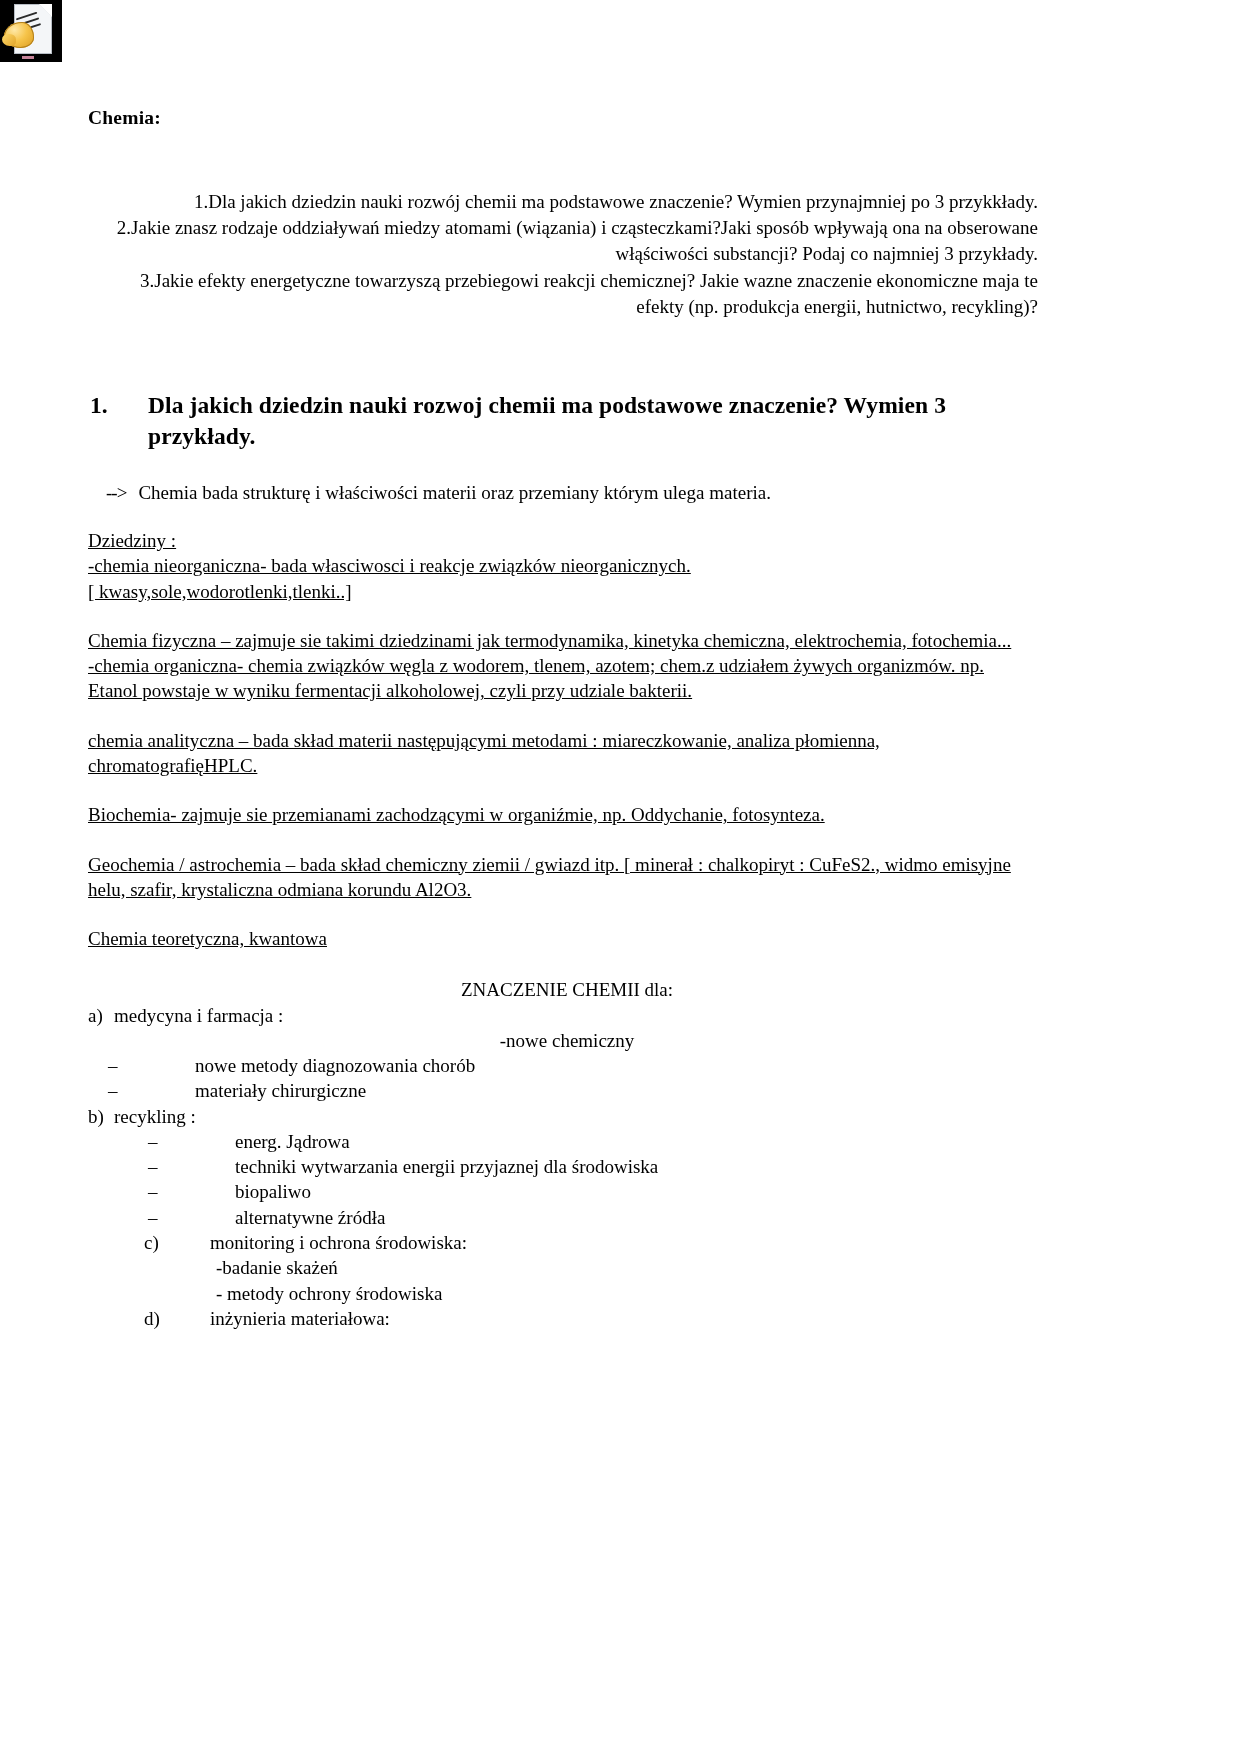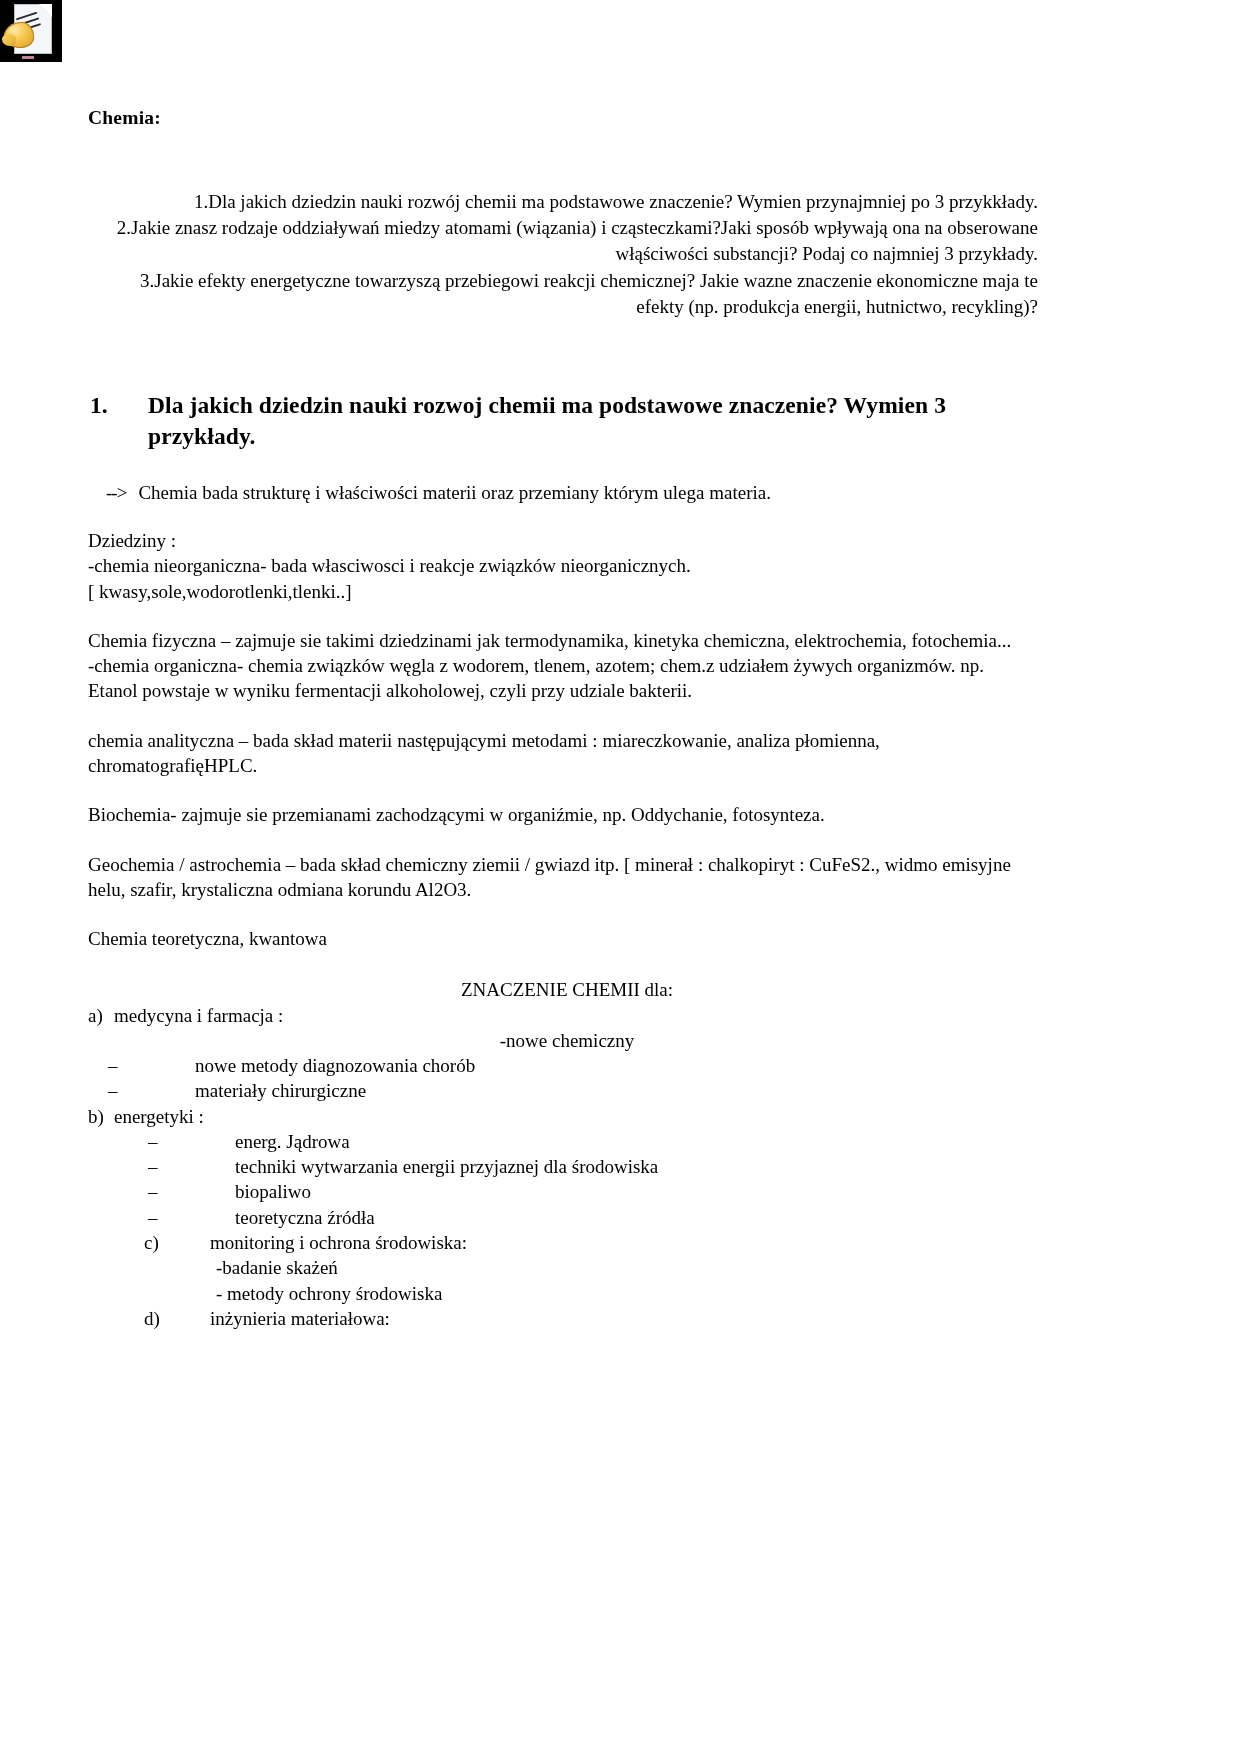--- a/index.html
+++ b/index.html
@@ -149,20 +149,21 @@
     margin-top: 30px;
     padding-left: 18px;
     font-size: 19px;
   }
   .arrow-line .arrow { letter-spacing: -1px; margin-right: 12px; }
 
   .para {
     margin-top: 24px;
     font-size: 19px;
     line-height: 1.33;
+    text-decoration: underline;
   }
   .para.tight { margin-top: 0; }
 
   .sec-list {
     font-size: 19px;
     line-height: 1.33;
   }
 
   .dash-item {
     padding-left: 130px;
@@ -261,37 +262,37 @@
 
     <p class="dash-item">
       <span class="dash">–</span><span>nowe metody diagnozowania chorób</span>
     </p>
 
     <p class="dash-item">
       <span class="dash">–</span><span>materiały chirurgiczne</span>
     </p>
 
     <p class="letter-item">
-      <span class="ltr" style="min-width:26px">b)</span><span>energetyki :</span>
+      <span class="ltr" style="min-width:26px">b)</span><span>recykling :</span>
     </p>
 
     <p class="dash-item deep">
       <span class="dash">–</span><span>energ. Jądrowa</span>
     </p>
 
     <p class="dash-item deep">
       <span class="dash">–</span><span>techniki wytwarzania energii przyjaznej dla środowiska</span>
     </p>
 
     <p class="dash-item deep">
       <span class="dash">–</span><span>biopaliwo</span>
     </p>
 
     <p class="dash-item deep">
-      <span class="dash">–</span><span>teoretyczna źródła</span>
+      <span class="dash">–</span><span>alternatywne źródła</span>
     </p>
 
     <p class="letter-item ind">
       <span class="ltr">c)</span><span>monitoring i ochrona środowiska:</span>
     </p>
 
     <p class="sub-plain i2">-badanie skażeń</p>
     <p class="sub-plain i2">- metody ochrony środowiska</p>
 
     <p class="letter-item ind">

